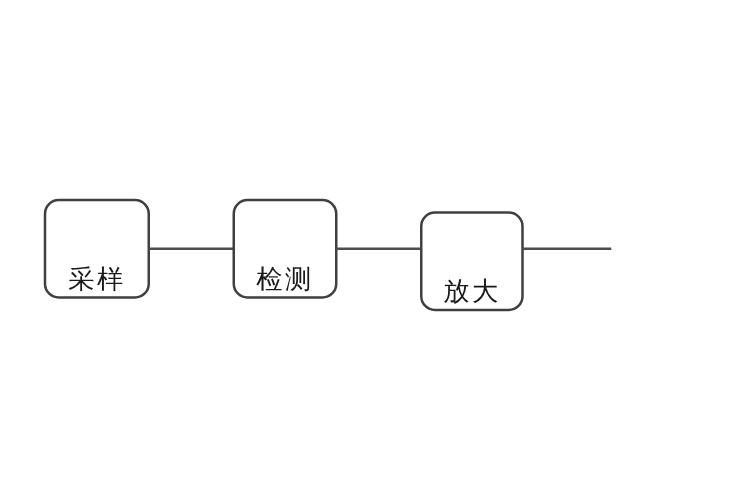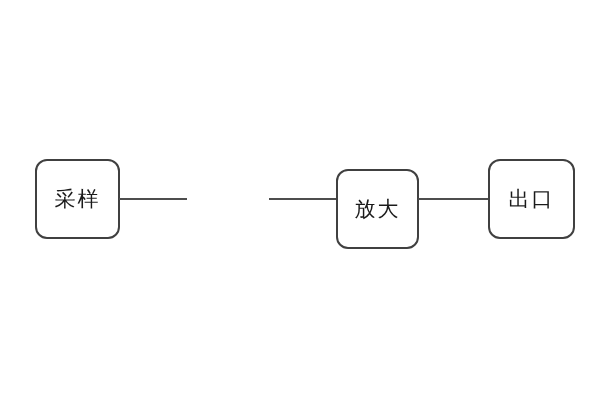--- a/index.html
+++ b/index.html
@@ -17,21 +17,21 @@
   }
   .flow-node {
     position: absolute;
     top: 159px;
     height: 80px;
     box-sizing: border-box;
     background: #ffffff;
     border: 2px solid #404040;
     border-radius: 12px;
     display: flex;
-    align-items: center;
+    align-items: flex-end;
     justify-content: center;
   }
   .flow-node .node-label {
     font-size: 21px;
     color: #1a1a1a;
     letter-spacing: 2px;
     white-space: nowrap;
   }
   .flow-edge {
     position: absolute;
@@ -51,26 +51,26 @@
 <body>
 
 <div class="canvas">
 
   <div class="flow-node node-1">
     <span class="node-label">采样</span>
   </div>
 
   <div class="flow-edge edge-1"></div>
 
+  <div class="flow-node node-2">
+    <span class="node-label">检测</span>
+  </div>
 
   <div class="flow-edge edge-2"></div>
 
   <div class="flow-node node-3">
     <span class="node-label">放大</span>
   </div>
 
   <div class="flow-edge edge-3"></div>
 
-  <div class="flow-node node-4">
-    <span class="node-label">出口</span>
-  </div>
 
 </div>
 
 </body></html>

